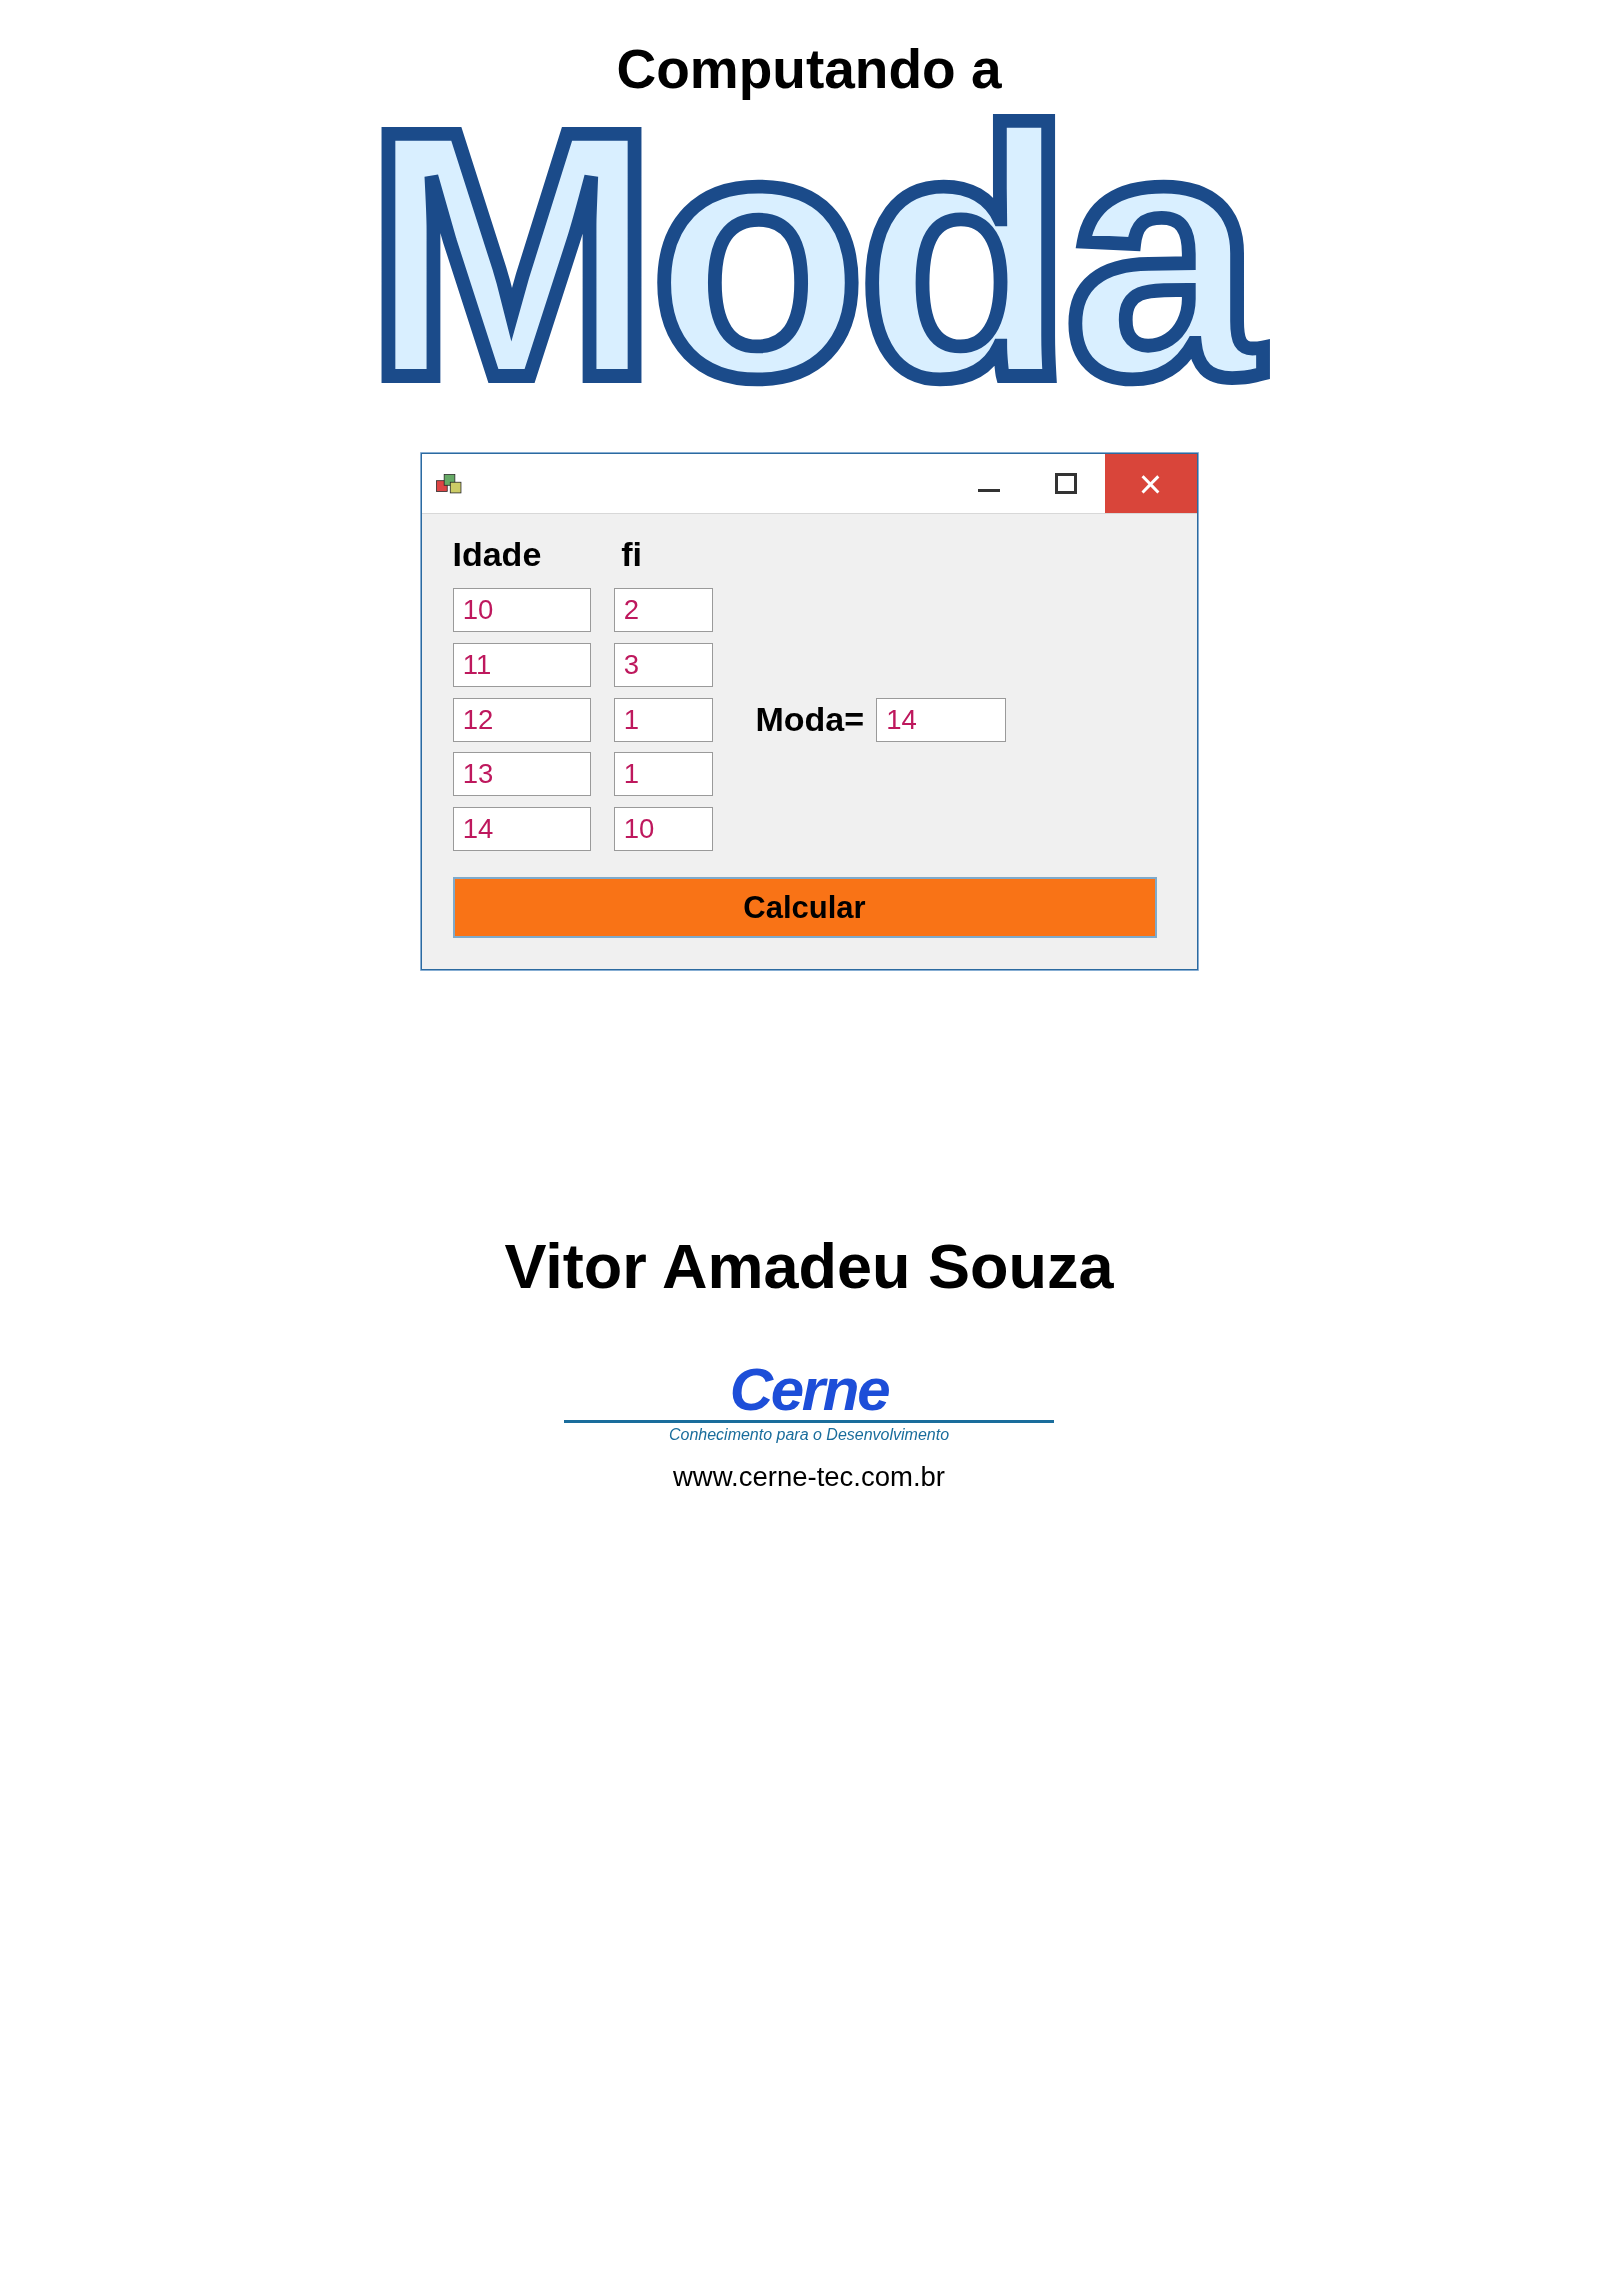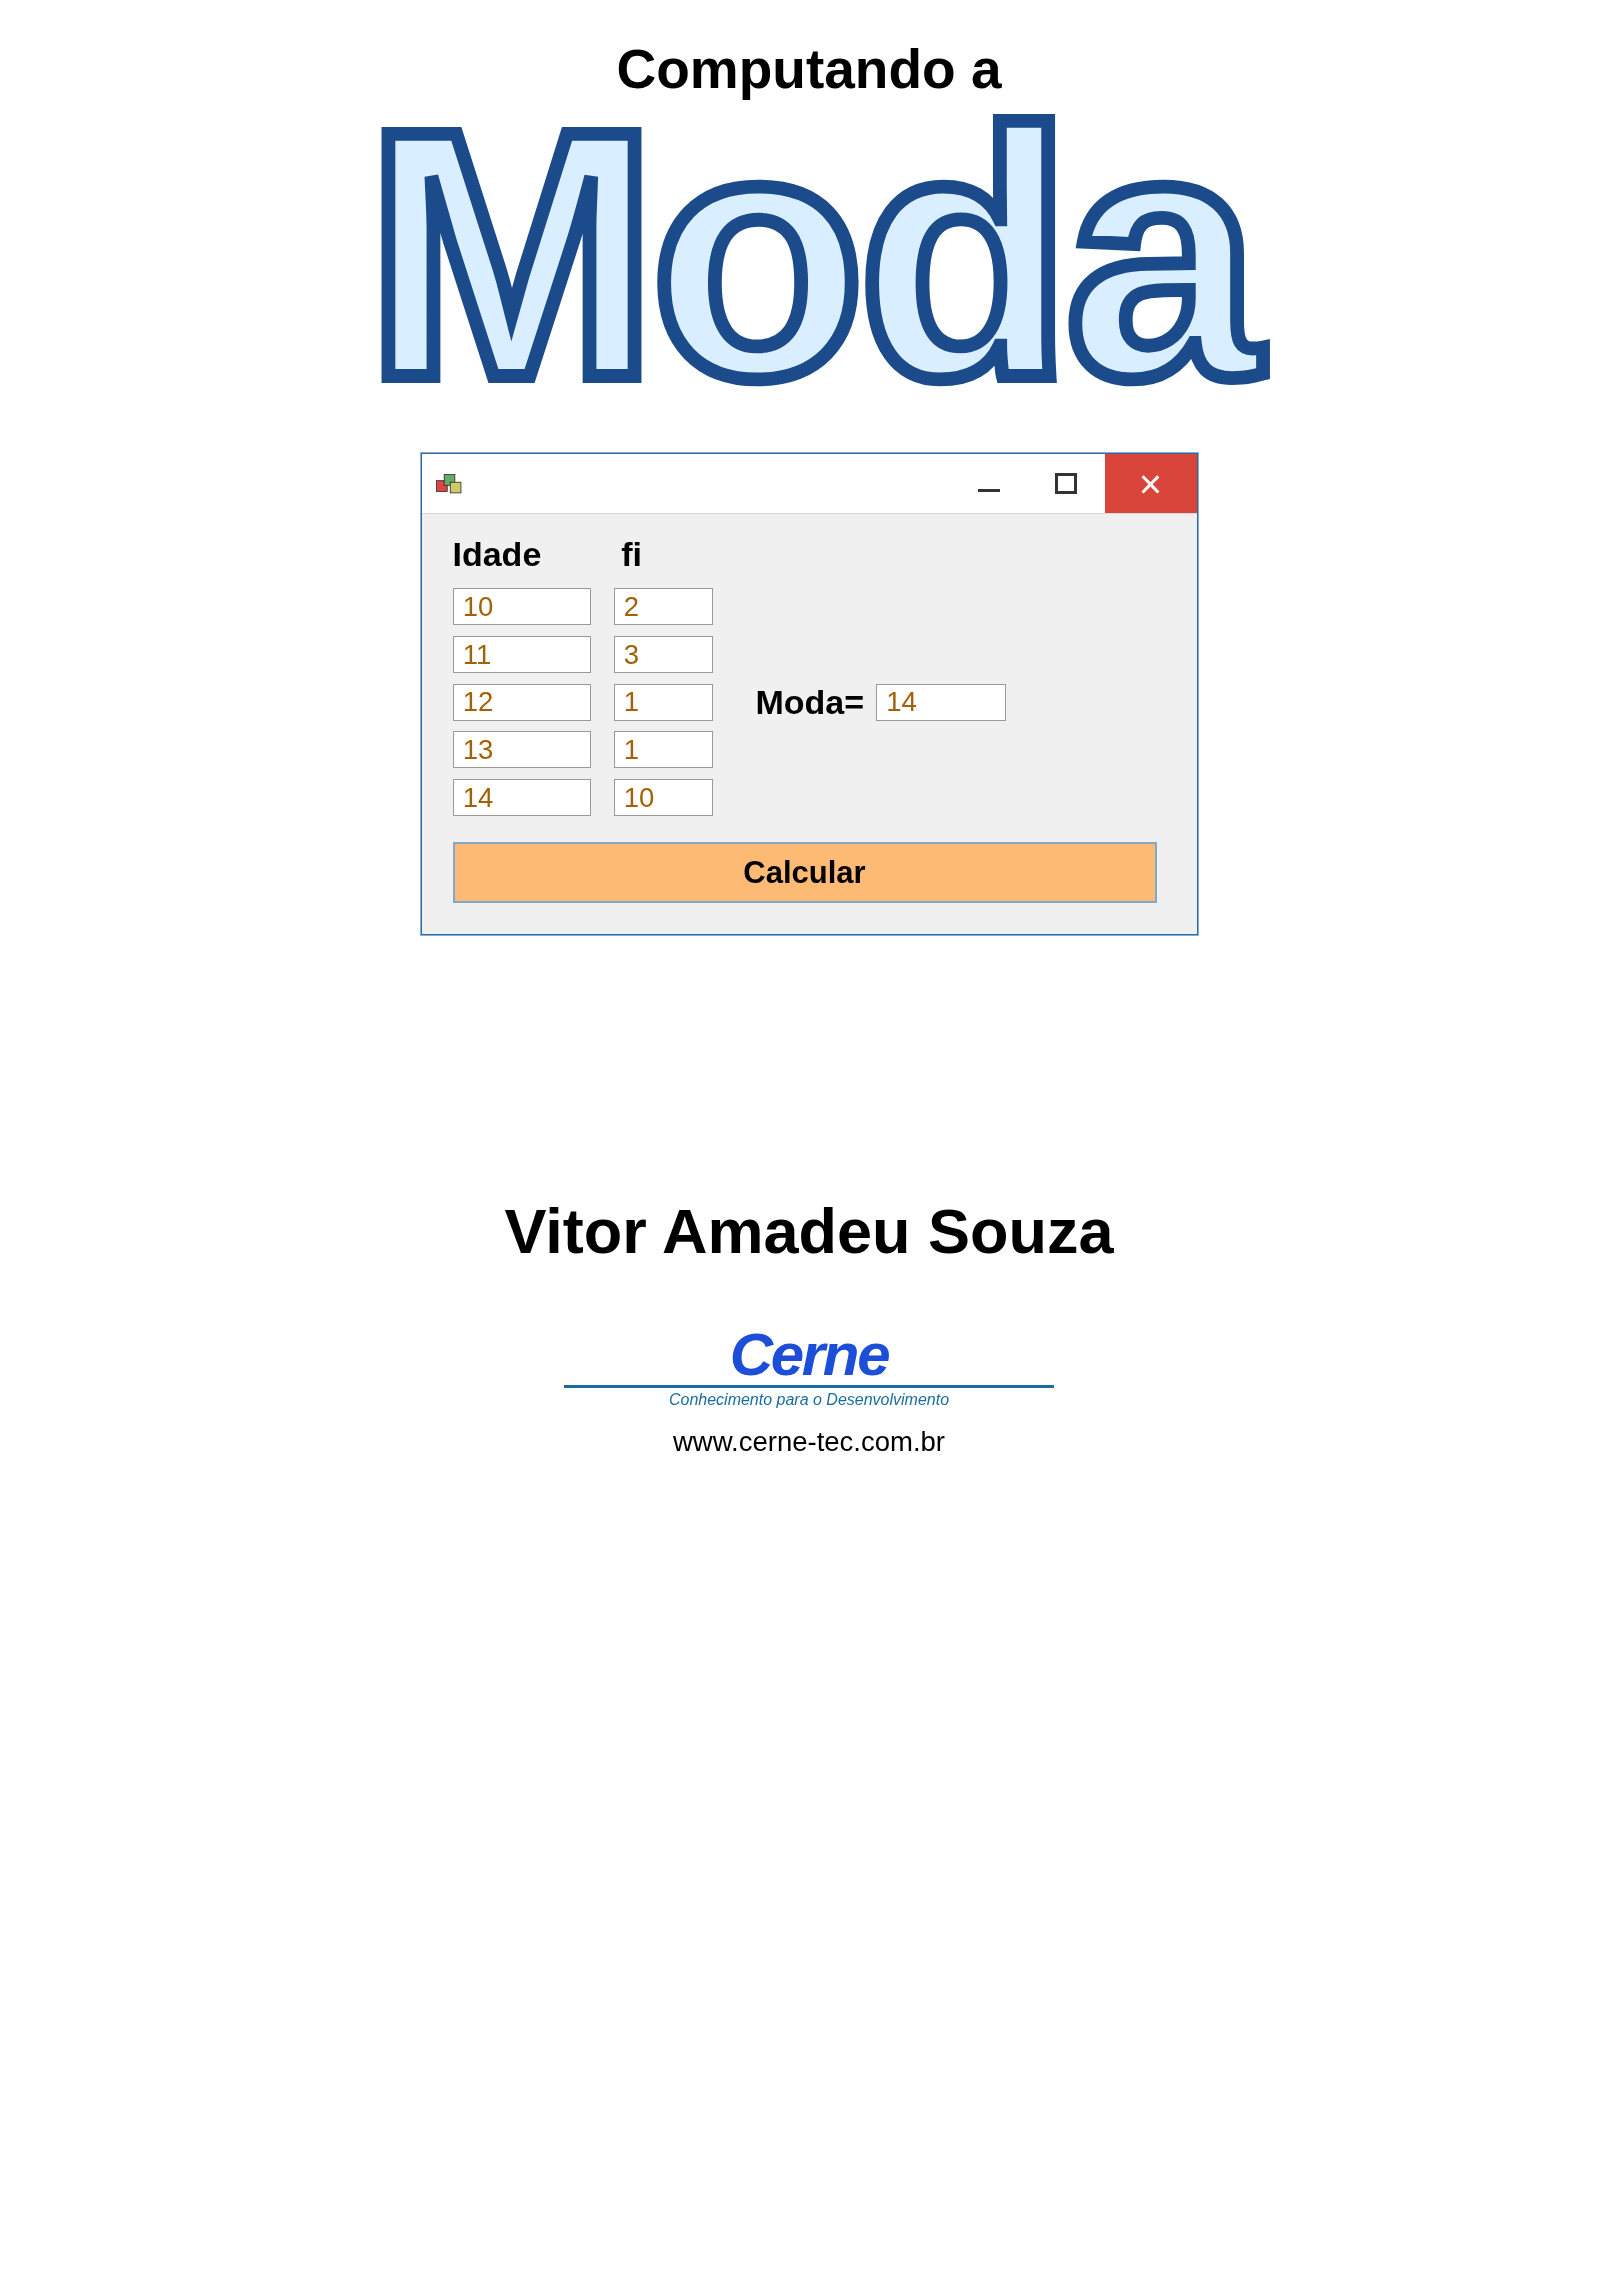--- a/index.html
+++ b/index.html
@@ -124,46 +124,46 @@
   .rows {
     display: flex;
     flex-direction: column;
     gap: 10.7px;
   }
   .row {
     display: flex;
     gap: 23px;
   }
   .tbox {
-    height: 37px;
+    height: 44px;
     background: #ffffff;
     border: 1.5px solid #9a9a9a;
     font-size: 27.5px;
-    color: #a16207;
+    color: #be185d;
     padding: 4.6px 9.2px;
     font-family: Arial, sans-serif;
   }
   .tbox.idade { width: 138px; }
   .tbox.fi { width: 99px; }
   .moda-area {
     display: flex;
     align-items: center;
     margin-left: 43px;
     gap: 12px;
   }
   .moda-label {
     font-size: 34px;
     font-weight: 700;
   }
   .tbox.result { width: 130px; }
   .calc-btn {
     margin-top: 26px;
     width: 704px;
     height: 61px;
-    background: #fdba74;
+    background: #f97316;
     border: 2.3px solid #7faacb;
     font-size: 31px;
     font-weight: 700;
     color: #000;
     cursor: pointer;
     display: flex;
     align-items: center;
     justify-content: center;
   }
   .author {

